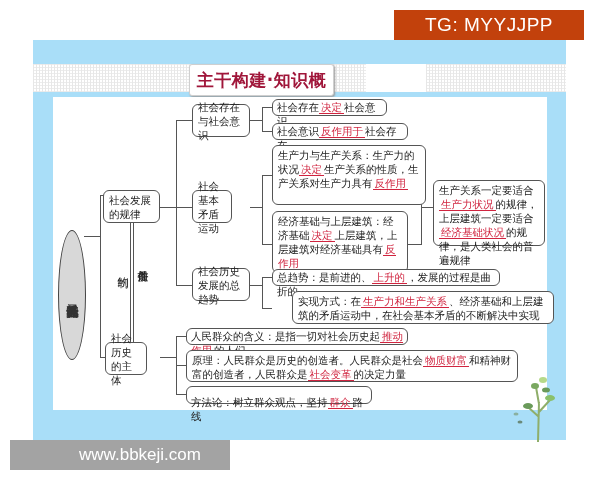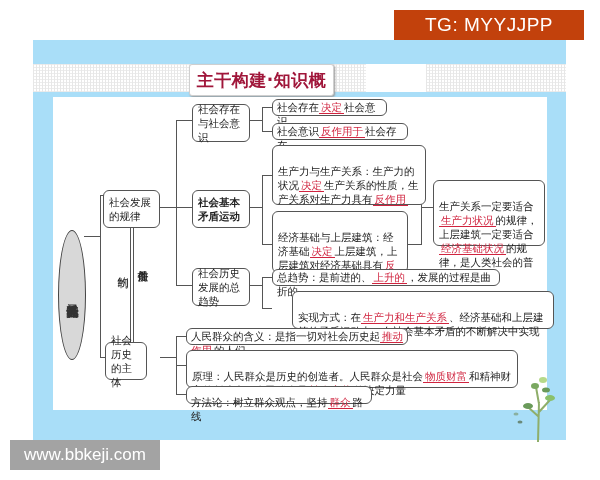--- a/index.html
+++ b/index.html
@@ -1,35 +1,35 @@
 <!DOCTYPE html>
 <html><head>
 <meta charset="utf-8">
 <style>
   html,body{margin:0;padding:0;}
   body{width:600px;height:480px;position:relative;background:#ffffff;overflow:hidden;
        font-family:"DejaVu Serif","Liberation Serif",serif;color:#222;}
   .wm-top{position:absolute;left:394px;top:10px;width:190px;height:30px;background:#c2410c;
           color:#fff;font-family:"Liberation Sans",sans-serif;font-size:19px;line-height:30px;
           text-align:center;letter-spacing:0.5px;}
-  .wm-bottom{position:absolute;left:10px;top:440px;width:150px;height:30px;background:#a3a3a3;
+  .wm-bottom{position:absolute;left:10px;top:440px;width:180px;height:30px;background:#a3a3a3;
           color:#fff;font-family:"Liberation Sans",sans-serif;font-size:17px;line-height:30px;
-          text-align:center;}
+          text-align:center;padding-left:40px;}
   .panel{position:absolute;left:33px;top:40px;width:533px;height:400px;background:#a9def8;}
   .stripe{position:absolute;left:33px;top:64px;width:533px;height:28px;background:#ffffff;
           background-image:repeating-linear-gradient(90deg,#e7e7e7 0 1px,transparent 1px 3px),
                            repeating-linear-gradient(0deg,#ececec 0 1px,transparent 1px 3px);}
   .stripe-gap{position:absolute;top:64px;height:28px;background:#fff;}
   .title-box{position:absolute;left:189px;top:64px;width:143px;height:30px;background:#fff;
           border:1px solid #cfcfcf;border-radius:3px;box-shadow:1px 1px 2px #999;
           color:#a0163a;font-family:"DejaVu Sans","Liberation Sans",sans-serif;font-weight:bold;
           font-size:17px;line-height:30px;text-align:center;letter-spacing:0.5px;}
   .canvas{position:absolute;left:53px;top:97px;width:494px;height:313px;background:#fff;}
   .box{position:absolute;border:1.4px solid #555;border-radius:6px;background:#fff;
-       font-size:10.5px;line-height:14px;padding:18px 5px;box-sizing:border-box;color:#222;}
+       font-size:10.5px;line-height:14px;padding:2px 5px;box-sizing:border-box;color:#222;}
   .box.center{display:flex;align-items:center;justify-content:center;text-align:left;}
   .red{color:#d0243f;border-bottom:1px solid #d0243f;padding:0 2px;}
   .oval{position:absolute;left:58px;top:230px;width:26px;height:128px;border:1.4px solid #444;
         border-radius:50%;background:#d8d8d8;display:flex;align-items:center;justify-content:center;
         font-size:12px;line-height:15px;writing-mode:vertical-rl;font-weight:bold;color:#333;}
   .ln{position:absolute;background:#555;}
   .vlabel{position:absolute;font-size:11px;line-height:13px;writing-mode:vertical-rl;color:#222;}
   .tree{position:absolute;left:510px;top:362px;width:60px;height:80px;}
 </style>
 </head>
@@ -94,21 +94,21 @@
 <div class="box center" style="left:105px;top:342px;width:42px;height:33px;">
   <span>社会历史的主体</span>
   </div>
 
 <div class="vlabel" style="left:116px;top:268px;">制约</div>
 <div class="vlabel" style="left:136px;top:262px;">前提条件</div>
 
 <div class="box center" style="left:192px;top:104px;width:58px;height:33px;">
   <span>社会存在与社会意识</span>
   </div>
-<div class="box center" style="left:192px;top:190px;width:58px;height:33px;font-weight:bold;">
+<div class="box center" style="left:192px;top:190px;width:40px;height:33px;">
   <span>社会基本矛盾运动</span>
   </div>
 <div class="box center" style="left:192px;top:268px;width:58px;height:33px;">
   <span>社会历史发展的总趋势</span>
   </div>
 
 <div class="box" style="left:272px;top:99px;width:115px;height:17px;padding:0 4px;line-height:14px;">
   <span>社会存在</span><span class="red">决定</span><span>社会意识</span></div>
 <div class="box" style="left:272px;top:123px;width:136px;height:17px;padding:0 4px;line-height:14px;">
   <span>社会意识</span><span class="red">反作用于</span><span>社会存在</span></div>

